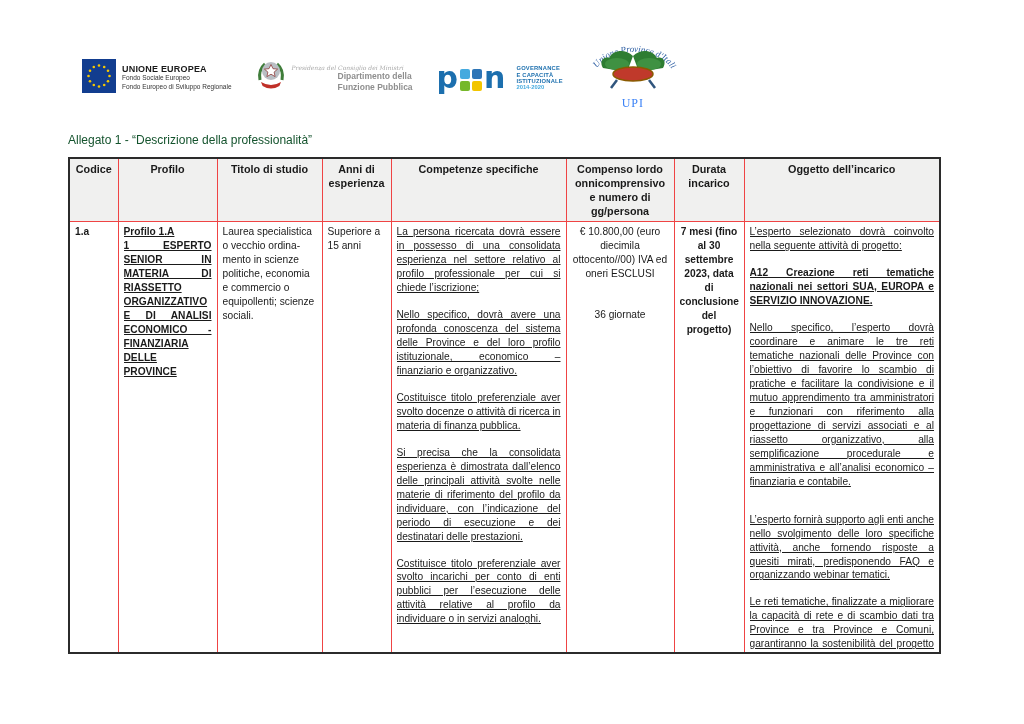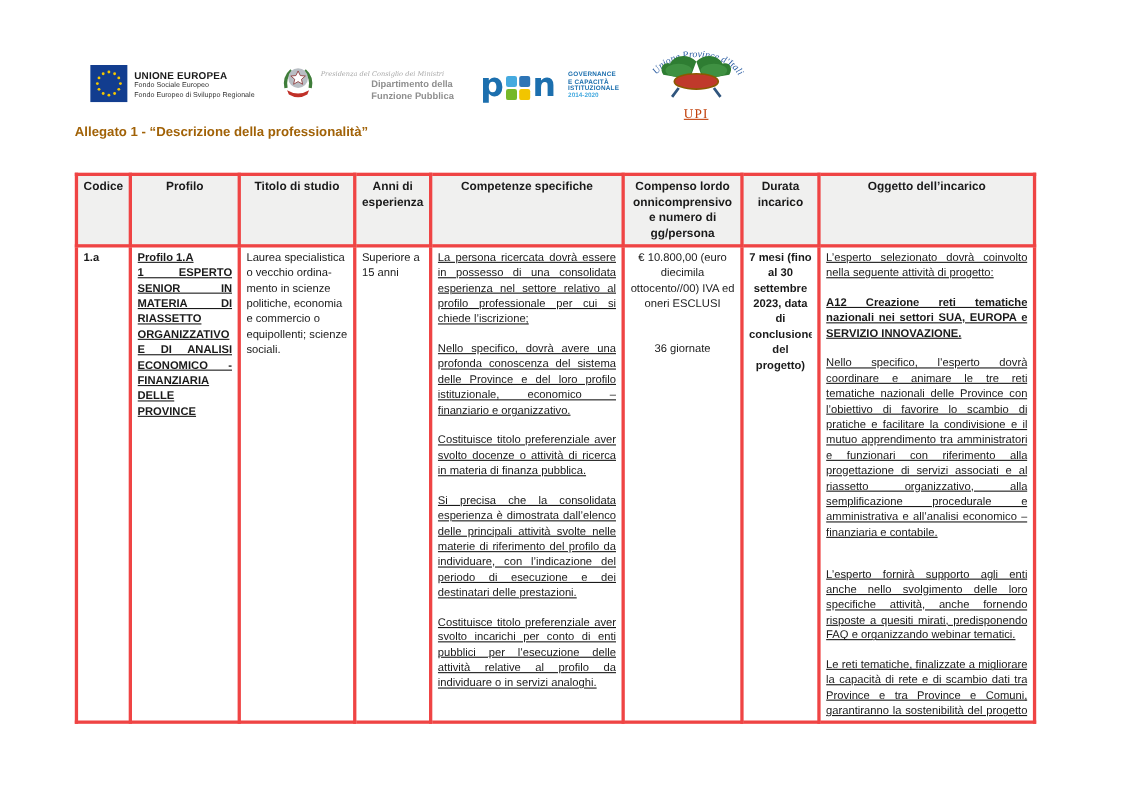--- a/index.html
+++ b/index.html
@@ -29,36 +29,36 @@
     color:#a9a9a9;font-size:6px;white-space:nowrap;}
   .dip-text{font-size:8.5px;color:#8f8f8f;font-weight:bold;line-height:1.25;white-space:nowrap;padding-left:46px;}
   .pon-word{display:flex;align-items:flex-start;gap:2px;}
   .pon-letter{font-size:30px;font-weight:bold;color:#1c6fae;line-height:.78;font-family:"DejaVu Sans",sans-serif;}
   .pon-grid{display:grid;grid-template-columns:10px 10px;grid-template-rows:10px 10px;gap:2px;margin-top:3px;}
   .pon-grid span{display:block;border-radius:2px;}
   .pon-text{margin-left:5px;line-height:1.12;}
   .pon-text .l{font-size:5.8px;font-weight:bold;color:#1c6fae;letter-spacing:.2px;}
   .pon-text .l4{font-size:5.8px;font-weight:bold;color:#45aadf;}
   .upi-box{display:flex;flex-direction:column;align-items:center;margin-top:-8px;}
-  .upi-label{font-family:"Liberation Serif","DejaVu Serif",serif;color:#c2410c;
-    font-size:12px;letter-spacing:1px;margin-top:-4px;text-decoration:underline;}
+  .upi-label{font-family:"Liberation Serif","DejaVu Serif",serif;color:#3b82f6;
+    font-size:12px;letter-spacing:1px;margin-top:-4px;}
 
   
   .doc-title{
-    position:absolute;left:68px;top:113px;font-size:12px;font-weight:bold;color:#a16207;
+    position:absolute;left:68px;top:133px;font-size:12px;font-weight:normal;color:#14532d;
   }
 
   
   table.main{
     position:absolute;left:68px;top:157px;width:871px;
     border-collapse:collapse;table-layout:fixed;
     border:2px solid #2b2b2b;
   }
   table.main th,table.main td{
-    border:3px solid #ef4444;vertical-align:top;padding:3px 5px;
+    border:1px solid #ef4444;vertical-align:top;padding:3px 5px;
   }
   table.main th{
     background:#f0f0ef;font-size:10.8px;font-weight:bold;text-align:center;
     height:48px;line-height:1.3;
   }
   .cellwrap{height:424px;overflow:hidden;font-size:10.2px;line-height:1.37;}
   .cellwrap p{margin:0 0 13px 0;}
   .cellwrap p:last-child{margin-bottom:0;}
   .just{text-align:justify;text-decoration:underline;}
   .ctr{text-align:center;}

